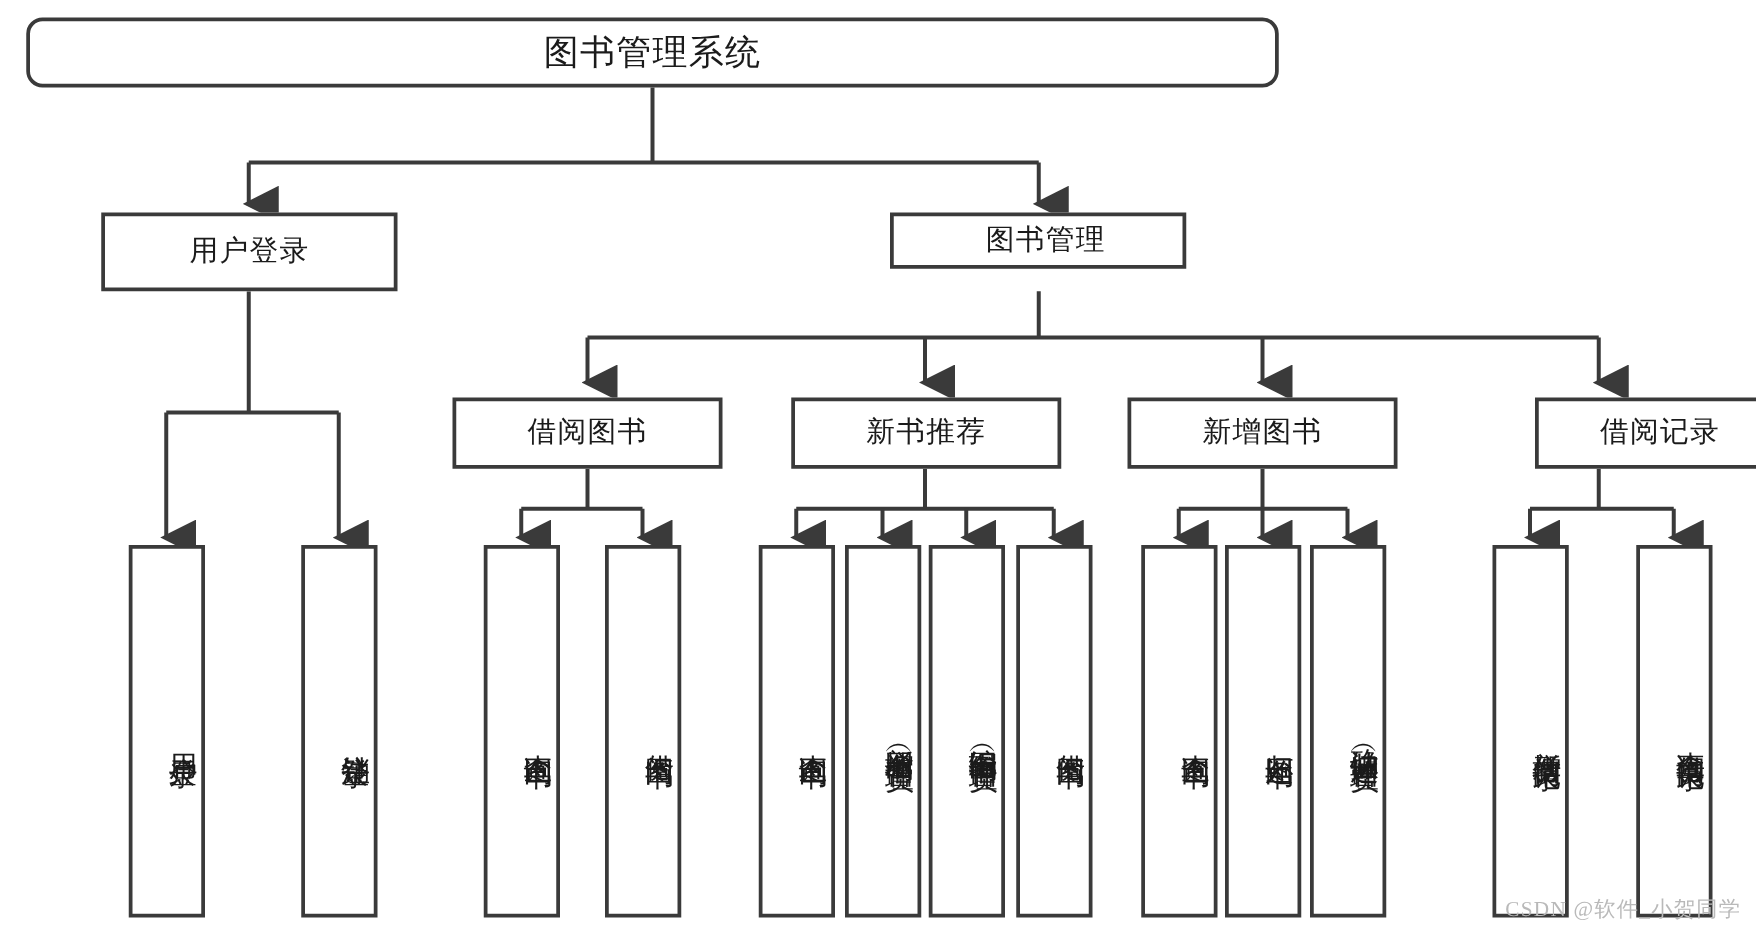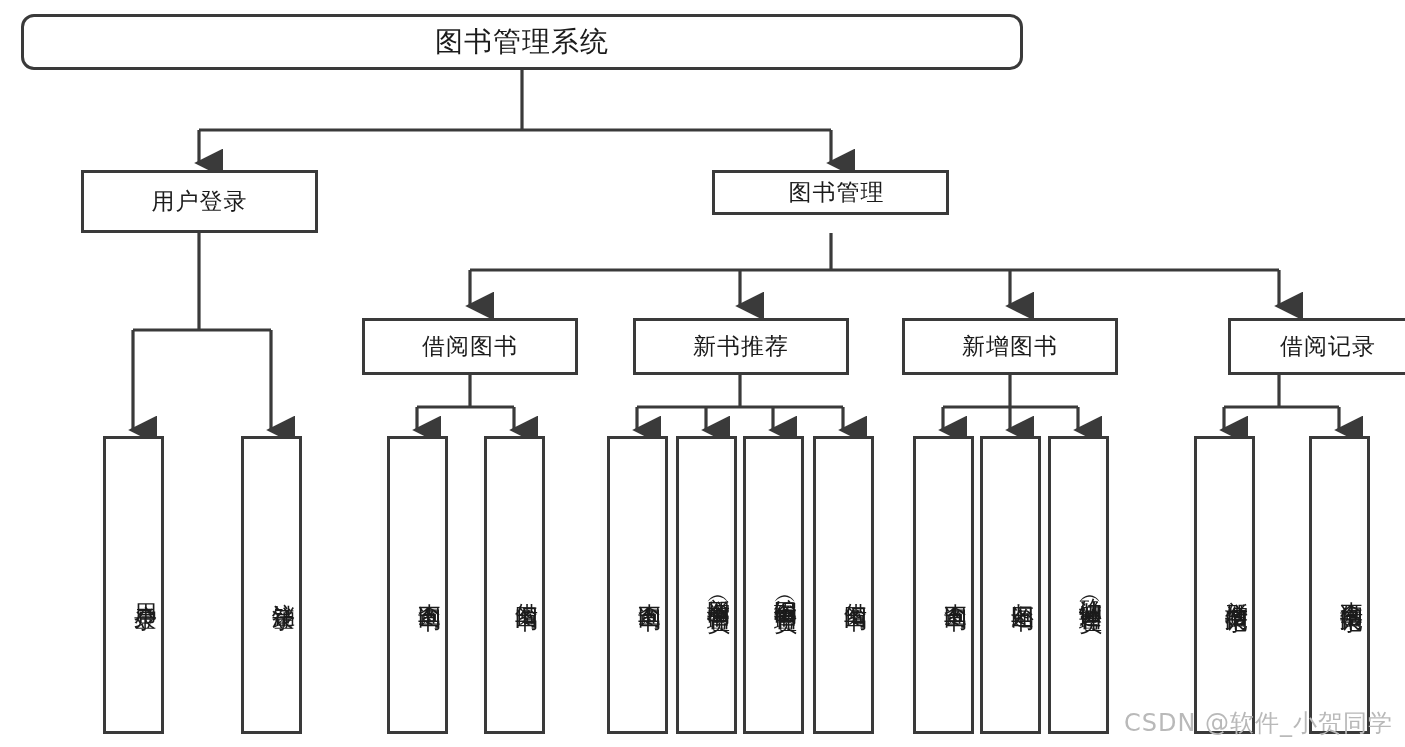--- a/index.html
+++ b/index.html
@@ -51,24 +51,25 @@
     left: 0;
     top: 0;
     width: 1405px;
     height: 747px;
     pointer-events: none;
   }
   .watermark {
     position: absolute;
     right: 12px;
     bottom: 8px;
-    font-size: 24px;
+    font-size: 17px;
     color: #b9b9b9;
     letter-spacing: 1px;
     white-space: nowrap;
+    font-family: Liberation Serif, serif;
   }
 </style>
 </head>
 <body>
 
 <div id="canvas">
 
   <svg class="wires" viewBox="0 0 1405 747" xmlns="http://www.w3.org/2000/svg">
     <defs>
       <marker id="arrow" viewBox="0 0 12 12" refX="6" refY="10" markerWidth="9" markerHeight="9" orient="auto-start-reverse">

